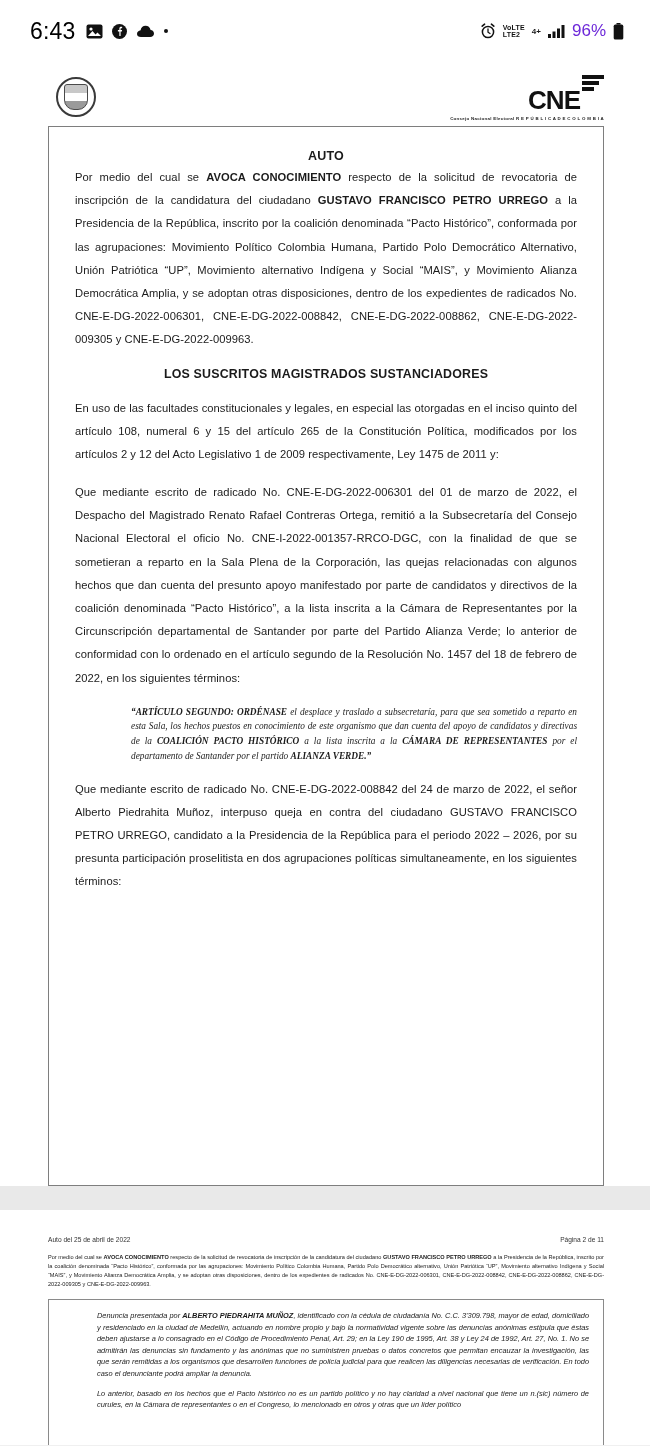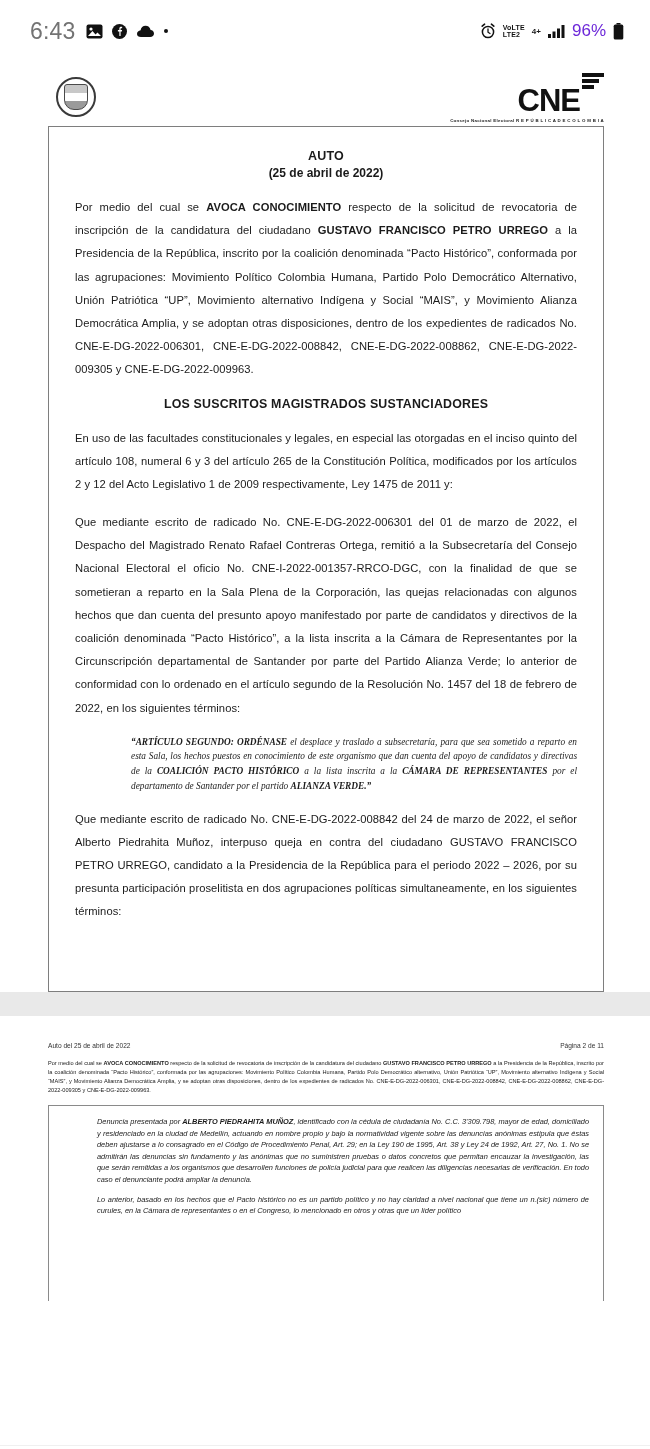--- a/index.html
+++ b/index.html
@@ -17,21 +17,21 @@
   
   .statusbar {
     height: 62px;
     display: flex;
     align-items: center;
     justify-content: space-between;
     padding: 0 26px 0 30px;
     background: #ffffff;
   }
   .sb-left { display: flex; align-items: center; gap: 10px; }
-  .sb-clock { font-size: 23px; font-weight: 400; letter-spacing: .2px; color: #737373; }
+  .sb-clock { font-size: 23px; font-weight: 400; letter-spacing: .2px; color: #000000; }
   .sb-icons-left { display: flex; align-items: center; gap: 9px; }
   .sb-right { display: flex; align-items: center; gap: 7px; }
   .sb-battery-text { font-size: 17px; font-weight: 500; color: #6d28d9; }
   .ico { display: inline-flex; align-items: center; justify-content: center; }
   .net-stack { display: flex; flex-direction: column; line-height: 1; align-items: flex-start; }
   .net-stack span { font-size: 7px; letter-spacing: .2px; color: #111; font-weight: 700; }
   .dot-sep { width: 4px; height: 4px; border-radius: 50%; background: #111; display: inline-block; }
 
   
   .doc-scroll {
@@ -67,21 +67,21 @@
     background:
       linear-gradient(#c8c8c8 0 33%, transparent 33% 66%, #9a9a9a 66% 100%);
   }
   .cne-logo { text-align: right; }
   .cne-mark {
     display: flex; align-items: flex-start; justify-content: flex-end; gap: 2px;
   }
   .cne-letters {
     font-family: "Liberation Sans", sans-serif;
     font-weight: 700;
-    font-size: 31px;
+    font-size: 26px;
     letter-spacing: -1px;
     color: #111;
     line-height: .95;
     margin-top: 16px;
   }
   .cne-bars { display: flex; flex-direction: column; gap: 2px; margin-top: 3px; }
   .cne-bars i { display: block; height: 4px; background: #111; }
   .cne-bars i:nth-child(1) { width: 22px; }
   .cne-bars i:nth-child(2) { width: 17px; }
   .cne-bars i:nth-child(3) { width: 12px; }
@@ -93,21 +93,21 @@
     line-height: 1.35;
     text-align: center;
     font-weight: 700;
   }
 
   .doc-body {
     border: 1px solid #7e7e7e;
     margin: 2px 46px 0 48px;
     padding: 22px 26px 22px 26px;
     background: #fff;
-    height: 866px;
+    height: 1060px;
     overflow: hidden;
   }
 
   .t-center { text-align: center; }
   .t-just { text-align: justify; }
   h1.auto-title {
     font-size: 12.5px;
     font-weight: 700;
     margin: 0 0 3px 0;
     letter-spacing: .2px;
@@ -265,27 +265,26 @@
               <i></i>
             </span>
         </div>
         <div class="cne-sub">Consejo Nacional Electoral
 R E P Ú B L I C A   D E   C O L O M B I A</div>
       </div>
     </div>
 
     <div class="doc-body">
       <h1 class="auto-title t-center">AUTO</h1>
-      <div class="auto-date t-center">(25 de abril de 2022)</div>
 
       <p class="para t-just"><span>Por medio del cual se </span><b>AVOCA CONOCIMIENTO</b><span> respecto de la solicitud de revocatoria de inscripción de la candidatura del ciudadano </span><b>GUSTAVO FRANCISCO PETRO URREGO</b><span> a la Presidencia de la República, inscrito por la coalición denominada “Pacto Histórico”, conformada por las agrupaciones: Movimiento Político Colombia Humana, Partido Polo Democrático Alternativo, Unión Patriótica “UP”, Movimiento alternativo Indígena y Social “MAIS”, y Movimiento Alianza Democrática Amplia, y se adoptan otras disposiciones, dentro de los expedientes de radicados No. CNE-E-DG-2022-006301, CNE-E-DG-2022-008842, CNE-E-DG-2022-008862, CNE-E-DG-2022-009305 y CNE-E-DG-2022-009963.</span></p>
 
       <div class="sec-head">LOS SUSCRITOS MAGISTRADOS SUSTANCIADORES</div>
 
-      <p class="para t-just">En uso de las facultades constitucionales y legales, en especial las otorgadas en el inciso quinto del artículo 108, numeral 6 y 3 del artículo 265 de la Constitución Política, modificados por los artículos 2 y 12 del Acto Legislativo 1 de 2009 respectivamente, Ley 1475 de 2011 y:</p>
+      <p class="para t-just">En uso de las facultades constitucionales y legales, en especial las otorgadas en el inciso quinto del artículo 108, numeral 6 y 15 del artículo 265 de la Constitución Política, modificados por los artículos 2 y 12 del Acto Legislativo 1 de 2009 respectivamente, Ley 1475 de 2011 y:</p>
 
 
       <p class="para t-just">Que mediante escrito de radicado No. CNE-E-DG-2022-006301 del 01 de marzo de 2022, el Despacho del Magistrado Renato Rafael Contreras Ortega, remitió a la Subsecretaría del Consejo Nacional Electoral el oficio No. CNE-I-2022-001357-RRCO-DGC, con la finalidad de que se sometieran a reparto en la Sala Plena de la Corporación, las quejas relacionadas con algunos hechos que dan cuenta del presunto apoyo manifestado por parte de candidatos y directivos de la coalición denominada “Pacto Histórico”, a la lista inscrita a la Cámara de Representantes por la Circunscripción departamental de Santander por parte del Partido Alianza Verde; lo anterior de conformidad con lo ordenado en el artículo segundo de la Resolución No. 1457 del 18 de febrero de 2022, en los siguientes términos:</p>
 
       <p class="quote"><b><i>“ARTÍCULO SEGUNDO: ORDÉNASE</i></b><i> el desplace y traslado a subsecretaría, para que sea sometido a reparto en esta Sala, los hechos puestos en conocimiento de este organismo que dan cuenta del apoyo de candidatos y directivas de la </i><b><i>COALICIÓN PACTO HISTÓRICO</i></b><i> a la lista inscrita a la </i><b><i>CÁMARA DE REPRESENTANTES</i></b><i> por el departamento de Santander por el partido </i><b><i>ALIANZA VERDE.”</i></b></p>
 
       <p class="para t-just">Que mediante escrito de radicado No. CNE-E-DG-2022-008842 del 24 de marzo de 2022, el señor Alberto Piedrahita Muñoz, interpuso queja en contra del ciudadano GUSTAVO FRANCISCO PETRO URREGO, candidato a la Presidencia de la República para el periodo 2022 – 2026, por su presunta participación proselitista en dos agrupaciones políticas simultaneamente, en los siguientes términos:</p>
 
     </div>
   </div>

